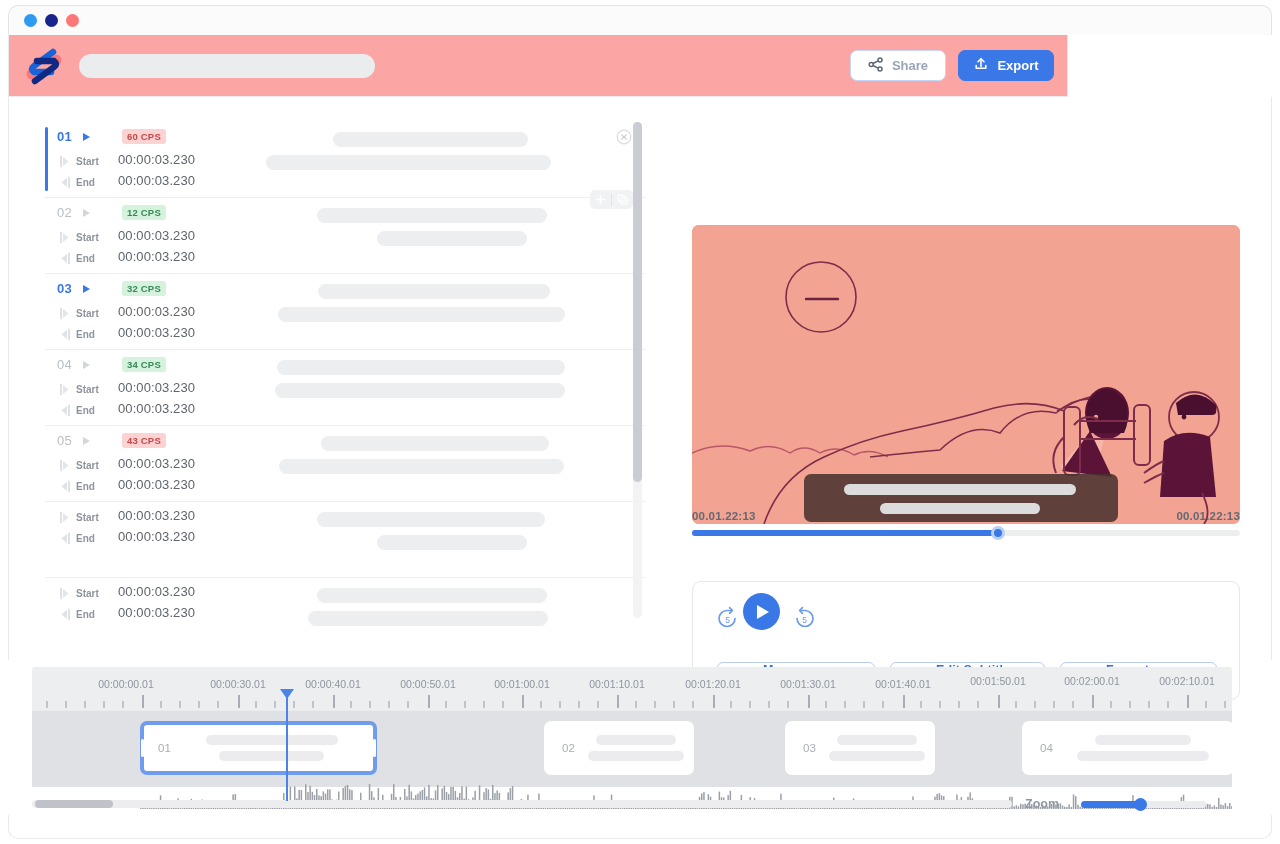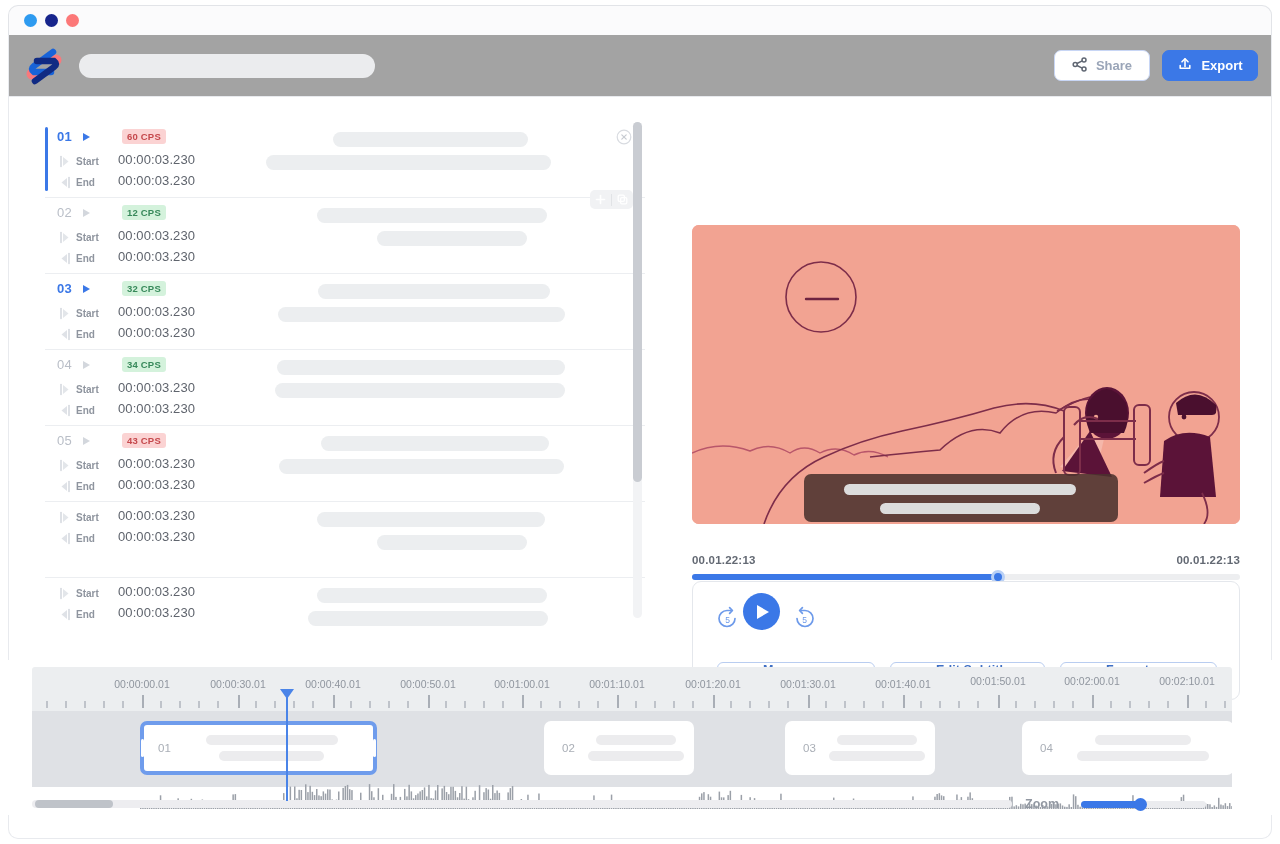--- a/index.html
+++ b/index.html
@@ -25,22 +25,22 @@
     border-bottom: none;
     border-radius: 10px 10px 0 0;
     display: flex; align-items: center;
     padding-left: 15px;
   }
   .dot { width: 13px; height: 13px; border-radius: 50%; margin-right: 8px; }
 
   
   .header {
     position: absolute; left: 8px; top: 35px;
-    width: 1264px; height: 62px;
-    background: #a3a3a3;
+    width: 1060px; height: 62px;
+    background: #fca5a5;
     border: 1px solid #e8eaee;
     border-top: none; border-bottom: 1px solid #e8eaee;
     display: flex; align-items: center;
   }
   .logo-wrap { margin-left: 12px; width: 46px; height: 44px; flex: none; }
   .title-skel {
     width: 296px; height: 24px; border-radius: 12px;
     background: #ebecee; margin-left: 12px;
   }
   .header-actions {
@@ -158,21 +158,21 @@
 
   
   .preview {
     position: absolute; left: 683px; top: 128px;
     width: 548px; height: 299px;
     border-radius: 7px; overflow: hidden;
     background: #f2a392;
   }
 
   .seekbar-wrap {
-    position: absolute; left: 683px; top: 457px;
+    position: absolute; left: 683px; top: 413px;
     width: 548px; height: 32px;
   }
   .seek-times {
     display: flex; justify-content: space-between;
     font-size: 11.5px; color: #636973; font-weight: bold;
     letter-spacing: 0.2px;
   }
   .seek-track {
     position: absolute; left: 0; top: 20px;
     width: 548px; height: 6px; border-radius: 3px;
@@ -721,21 +721,21 @@
             </svg>
           </span>
           <span>Format Subtitles</span>
         </div>
       </div>
     </div>
   </div>
 
   <div class="timeline">
     <div class="ruler" id="ruler">
-        <span class="rl-label" style="left:110px;top:11px">00:00:00.01</span>
+        <span class="rl-label" style="left:94px;top:11px">00:00:00.01</span>
         <span class="rl-tick major" style="left:110px"></span>
         <span class="rl-label" style="left:206px;top:11px">00:00:30.01</span>
         <span class="rl-tick major" style="left:206px"></span>
         <span class="rl-label" style="left:301px;top:11px">00:00:40.01</span>
         <span class="rl-tick major" style="left:301px"></span>
         <span class="rl-label" style="left:396px;top:11px">00:00:50.01</span>
         <span class="rl-tick major" style="left:396px"></span>
         <span class="rl-label" style="left:490px;top:11px">00:01:00.01</span>
         <span class="rl-tick major" style="left:490px"></span>
         <span class="rl-label" style="left:585px;top:11px">00:01:10.01</span>

